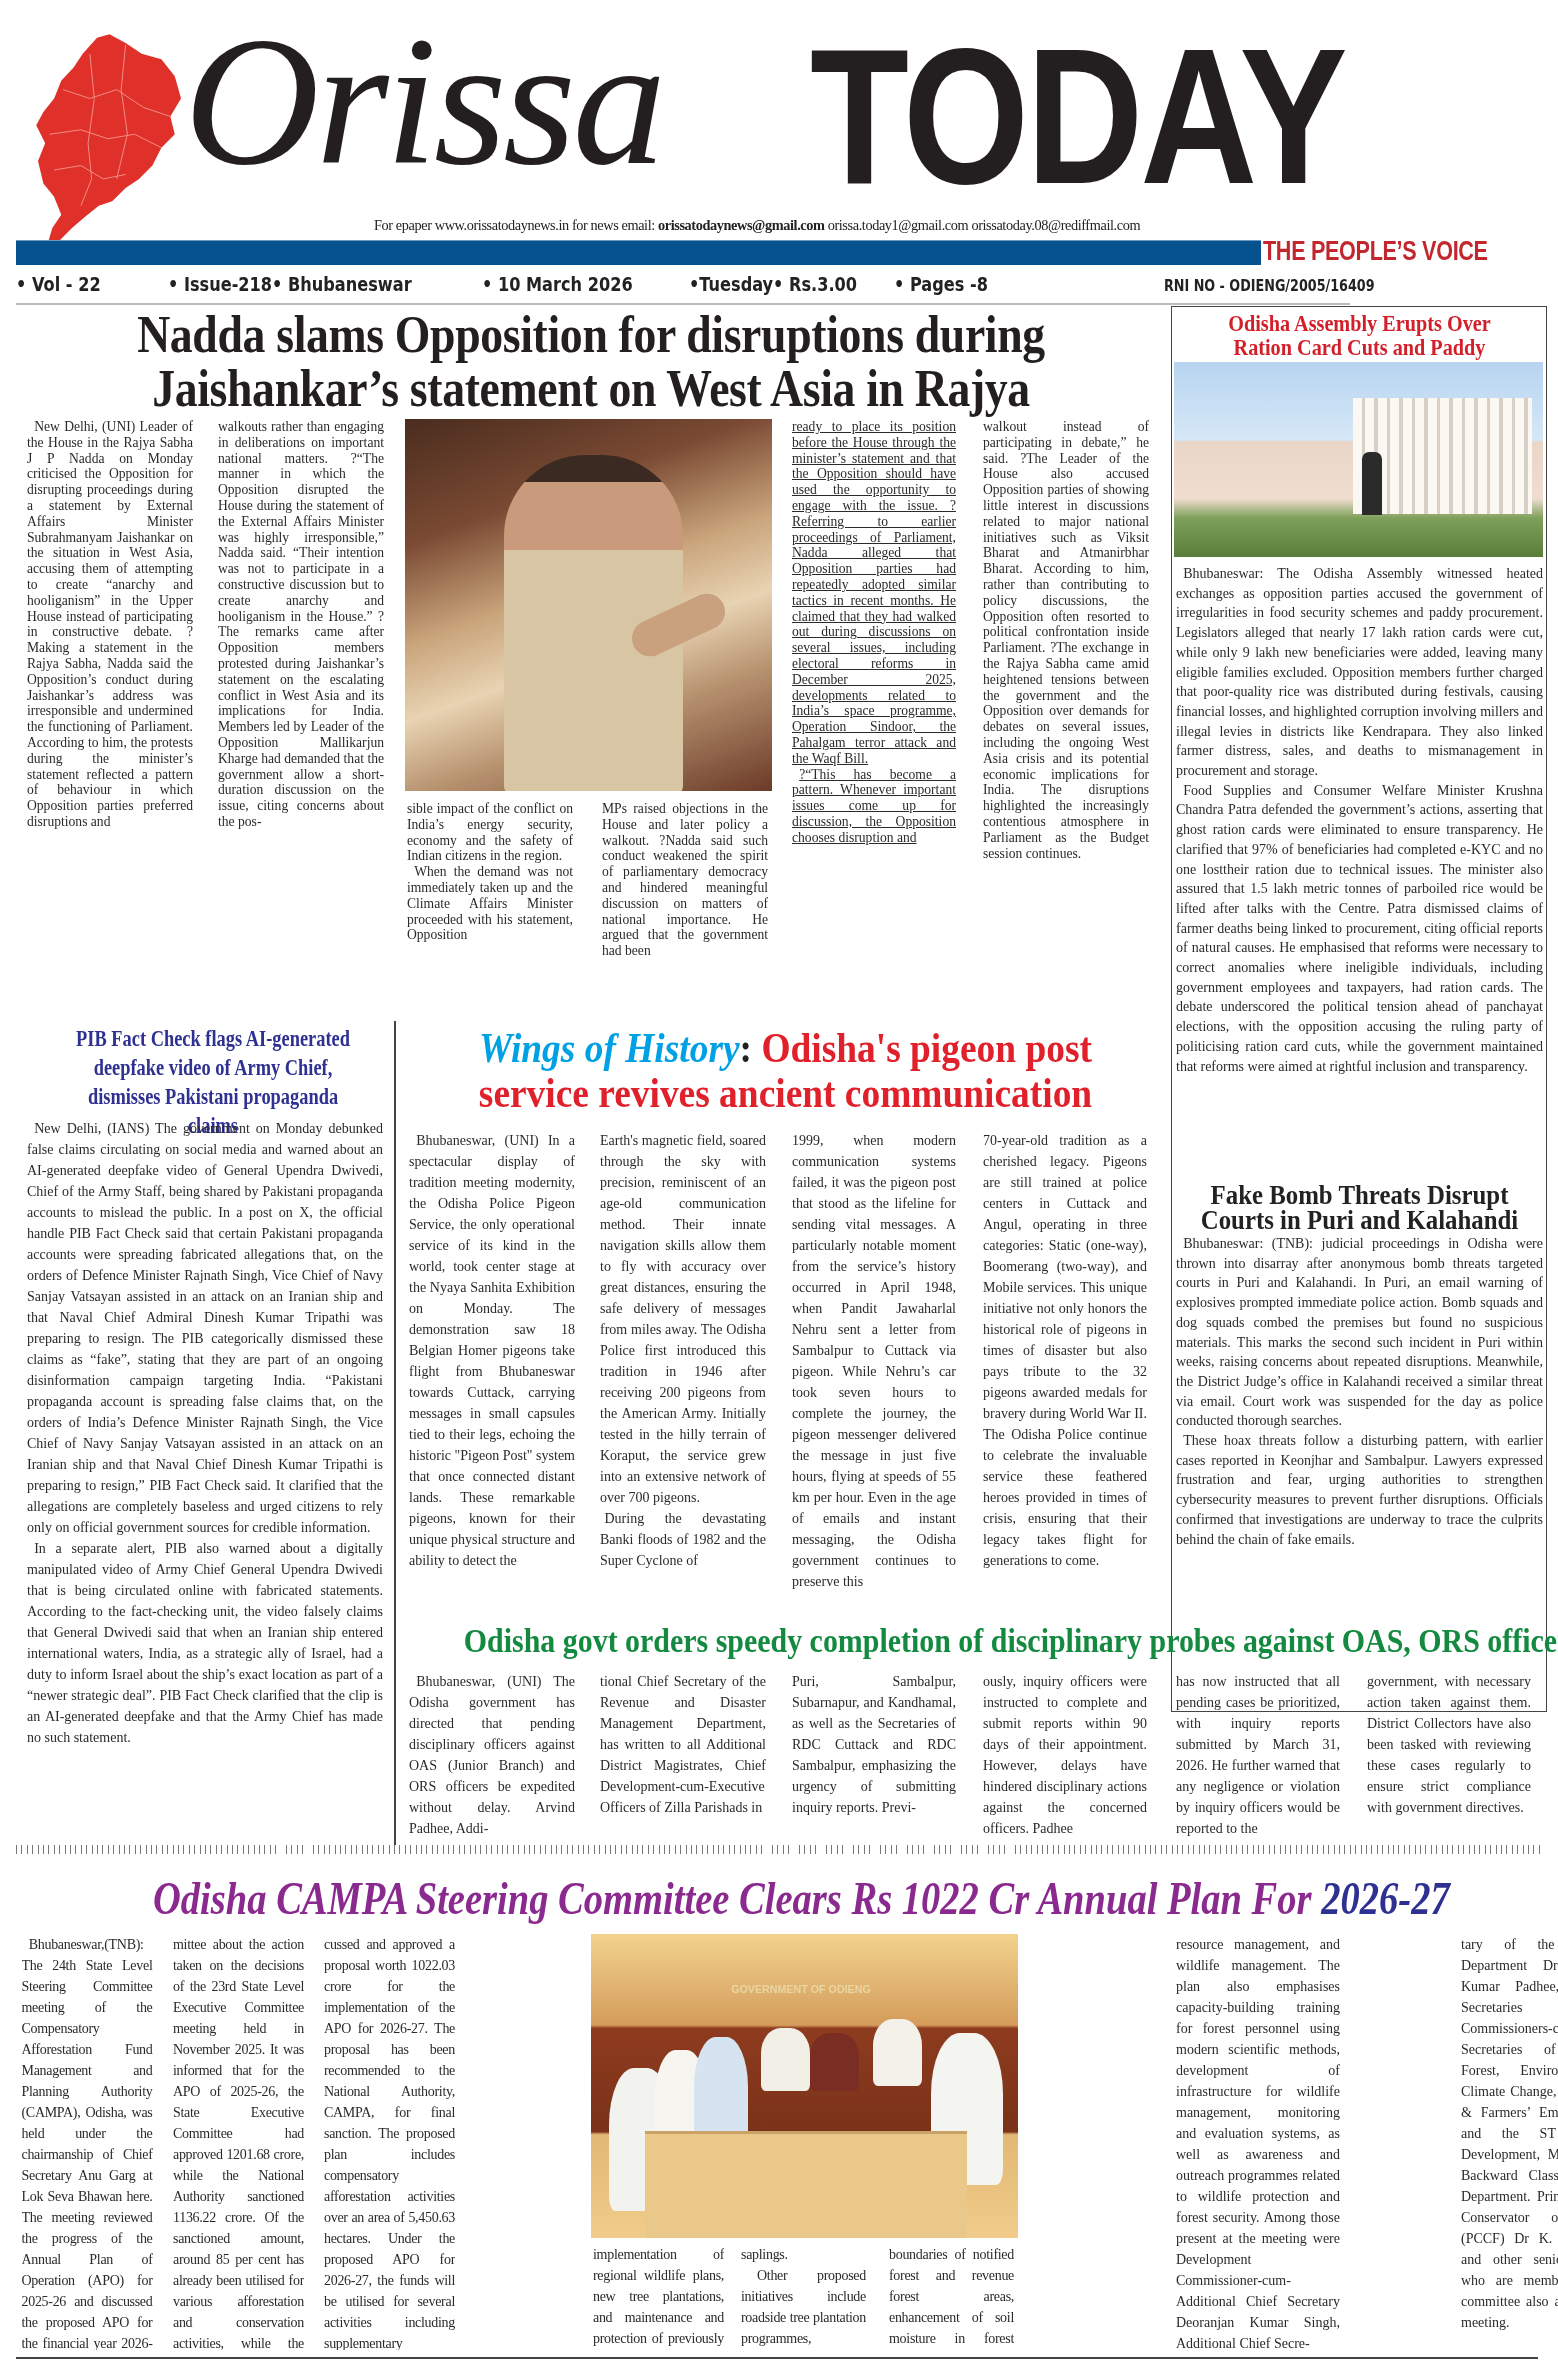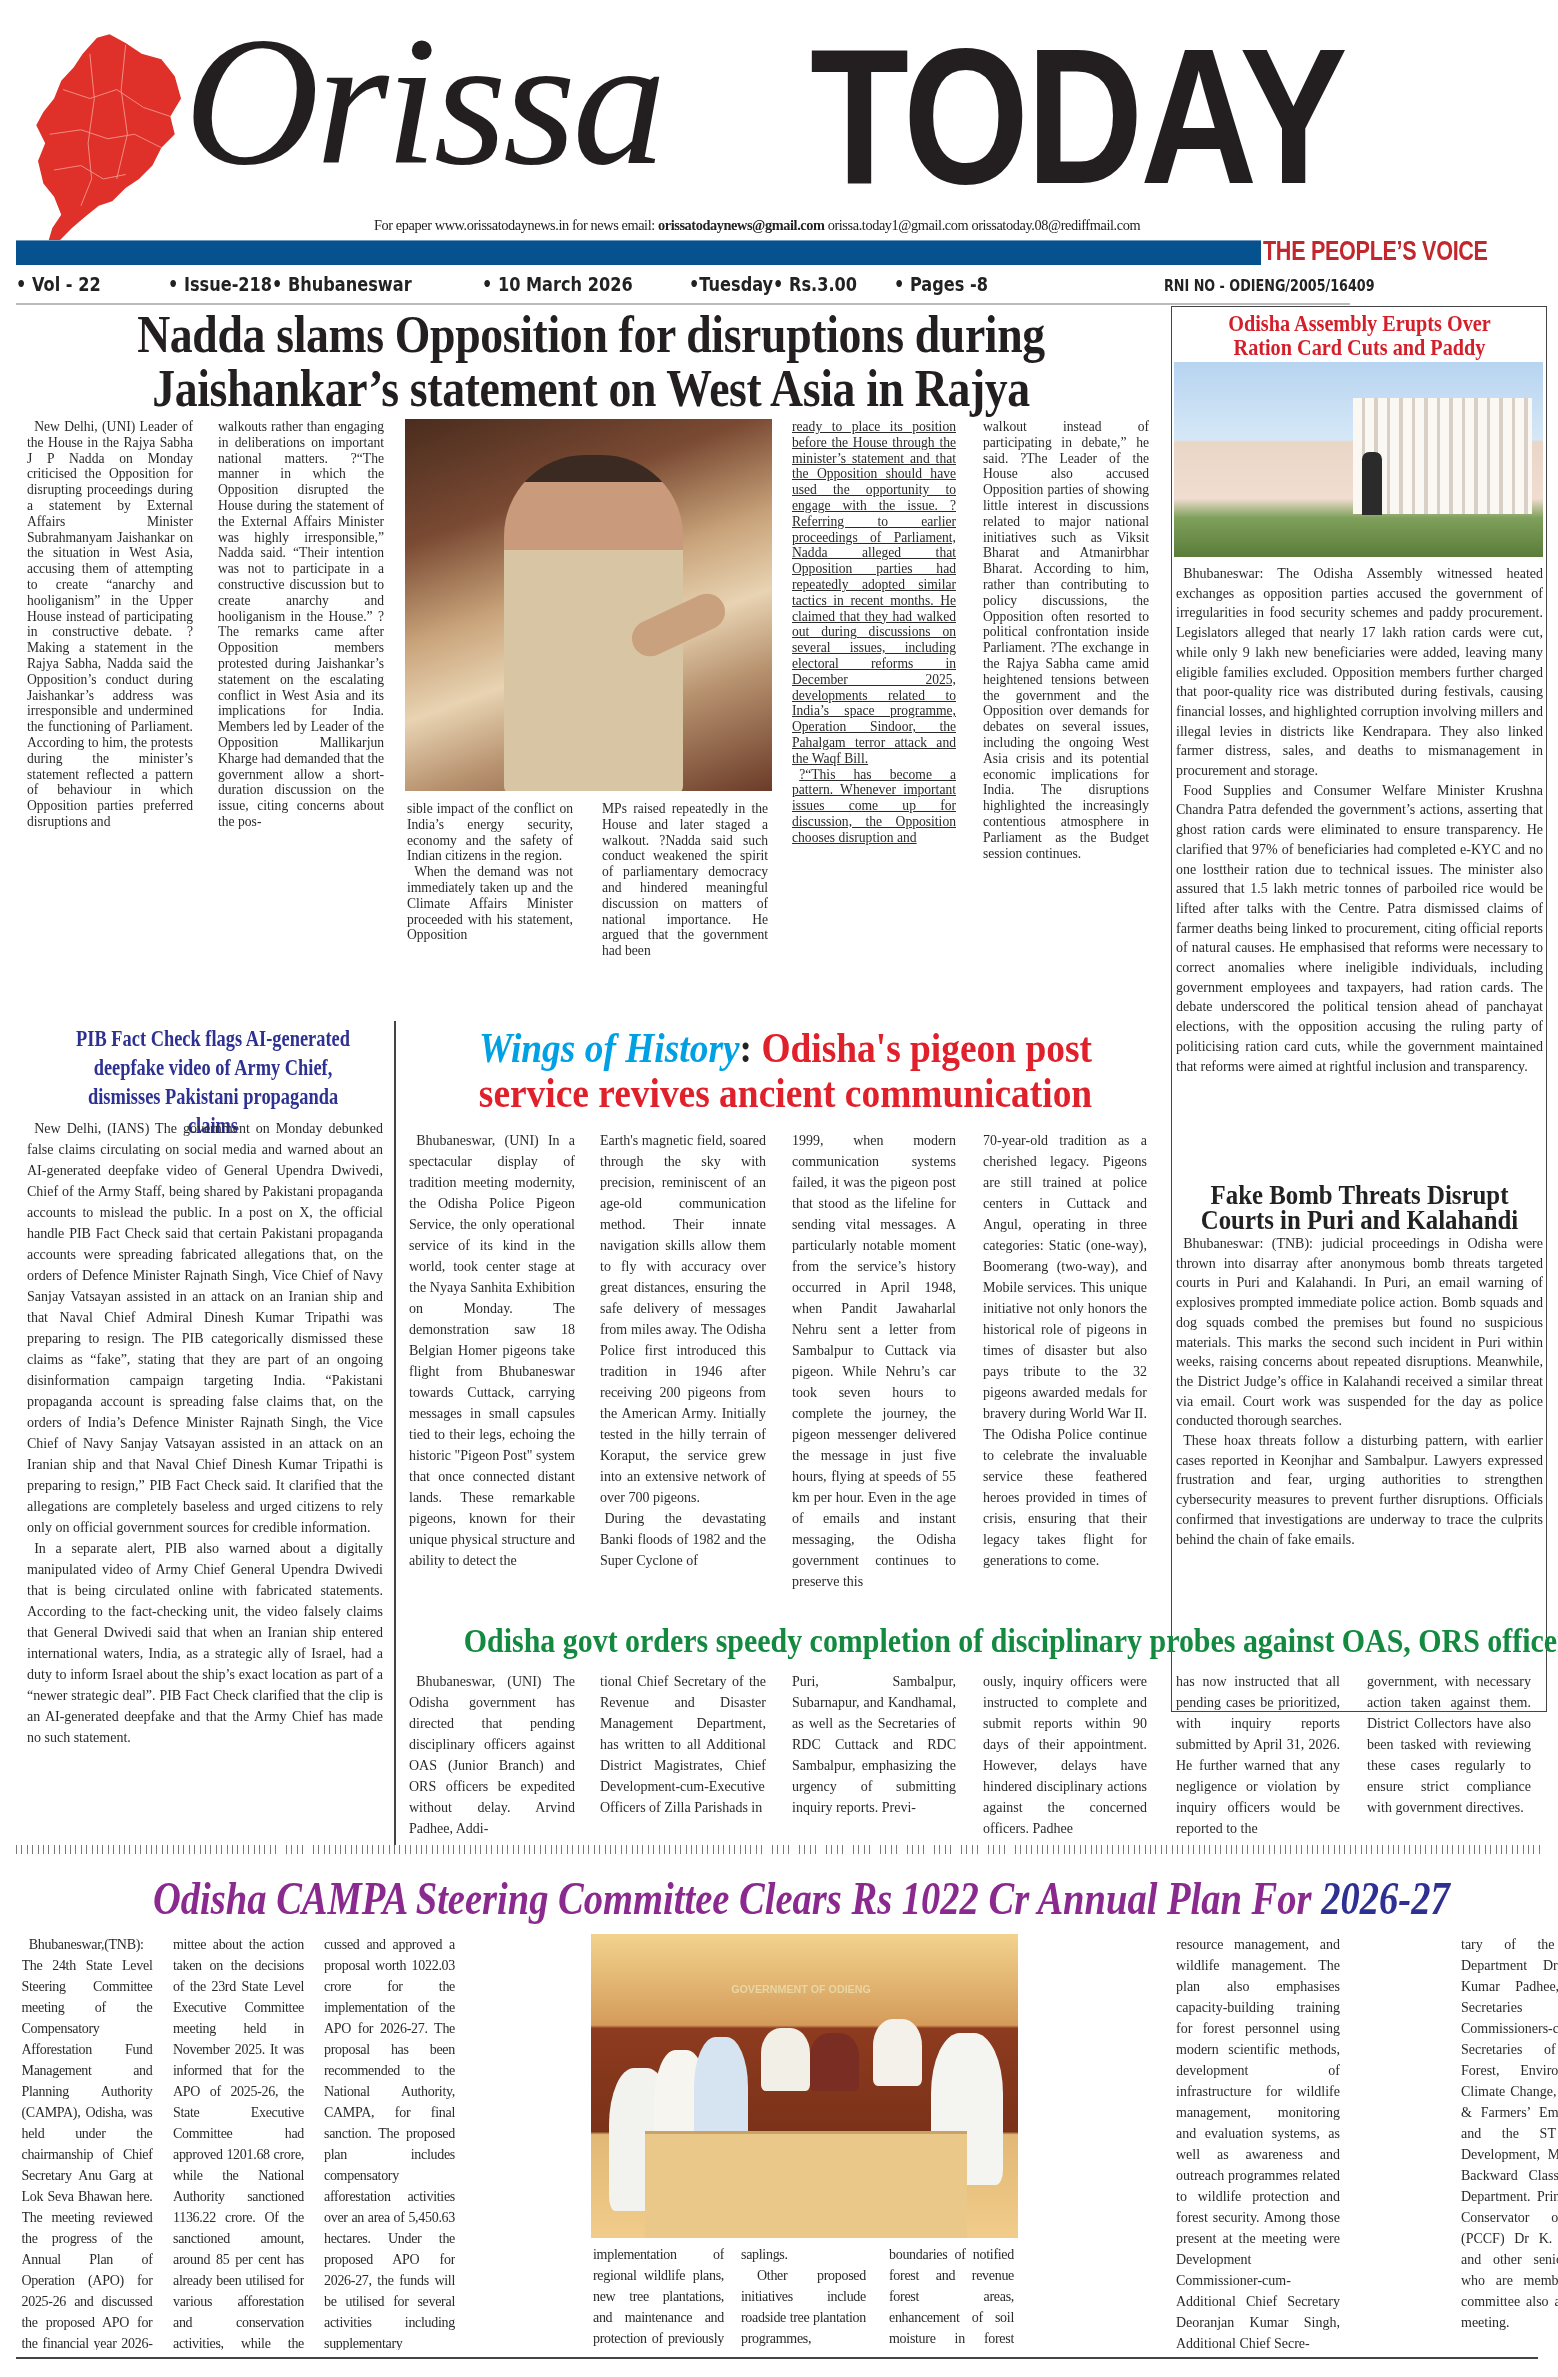--- a/index.html
+++ b/index.html
@@ -106,21 +106,21 @@
 <div class="abs photo-nadda">
   <div class="figure"></div>
   <div class="arm"></div>
 </div>
 
 <div class="col" style="left:407px; top:801px; width:166px; height:215px;">
   <p style="text-indent:0">sible impact of the conflict on India’s energy security, economy and the safety of Indian citizens in the region.</p>
   <p>When the demand was not immediately taken up and the Climate Affairs Minister proceeded with his statement, Opposition</p>
 </div>
 <div class="col" style="left:602px; top:801px; width:166px; height:215px;">
-    <p style="text-indent:0">MPs raised repeatedly in the House and later staged a walkout.  ?Nadda said such conduct weakened the spirit of parliamentary democracy and hindered meaningful discussion on matters of national importance. He argued that the government had been</p>
+    <p style="text-indent:0">MPs raised objections in the House and later policy a walkout.  ?Nadda said such conduct weakened the spirit of parliamentary democracy and hindered meaningful discussion on matters of national importance. He argued that the government had been</p>
   </div>
 
 <div class="col" style="left:792px; top:419px; width:164px; height:600px;text-decoration:underline;">
   <p style="text-indent:0">ready to place its position before the House through the minister’s statement and that the Opposition should have used the opportunity to engage with the issue.  ?Referring to earlier proceedings of Parliament, Nadda alleged that Opposition parties had repeatedly adopted similar tactics in recent months. He claimed that they had walked out during discussions on several issues, including electoral reforms in December 2025, developments related to India’s space programme, Operation Sindoor, the Pahalgam terror attack and the Waqf Bill.</p>
   <p>?“This has become a pattern. Whenever important issues come up for discussion, the Opposition chooses disruption and</p>
 </div>
 <div class="col" style="left:983px; top:419px; width:166px; height:600px;">
     <p style="text-indent:0">walkout instead of participating in debate,” he said.  ?The Leader of the House also accused Opposition parties of showing little interest in discussions related to major national initiatives such as Viksit Bharat and Atmanirbhar Bharat. According to him, rather than contributing to policy discussions, the Opposition often resorted to political confrontation inside Parliament.  ?The exchange in the Rajya Sabha came amid heightened tensions between the government and the Opposition over demands for debates on several issues, including the ongoing West Asia crisis and its potential economic implications for India. The disruptions highlighted the increasingly contentious atmosphere in Parliament as the Budget session continues.</p>
   </div>
 
@@ -172,21 +172,21 @@
 <div class="col" style="left:600px; top:1671px; width:166px; height:170px; line-height:21px; font-size:14px;">
     <p style="text-indent:0">tional Chief Secretary of the Revenue and Disaster Management Department, has written to all Additional District Magistrates, Chief Development-cum-Executive Officers of Zilla Parishads in</p>
   </div>
 <div class="col" style="left:792px; top:1671px; width:164px; height:170px; line-height:21px; font-size:14px;">
     <p style="text-indent:0">Puri, Sambalpur, Subarnapur, and Kandhamal, as well as the Secretaries of RDC Cuttack and RDC Sambalpur, emphasizing the urgency of submitting inquiry reports. Previ-</p>
   </div>
 <div class="col" style="left:983px; top:1671px; width:164px; height:170px; line-height:21px; font-size:14px;">
     <p style="text-indent:0">ously, inquiry officers were instructed to complete and submit reports within 90 days of their appointment.  However, delays have hindered disciplinary actions against the concerned officers. Padhee</p>
   </div>
 <div class="col" style="left:1176px; top:1671px; width:164px; height:170px; line-height:21px; font-size:14px;">
-    <p style="text-indent:0">has now instructed that all pending cases be prioritized, with inquiry reports submitted by April 31, 2026. He further warned that any negligence or violation by inquiry officers would be reported to the</p>
+    <p style="text-indent:0">has now instructed that all pending cases be prioritized, with inquiry reports submitted by March 31, 2026. He further warned that any negligence or violation by inquiry officers would be reported to the</p>
   </div>
 <div class="col" style="left:1367px; top:1671px; width:164px; height:170px; line-height:21px; font-size:14px;">
     <p style="text-indent:0">government, with necessary action taken against them. District Collectors have also been tasked with reviewing these cases regularly to ensure strict compliance with government directives.</p>
   </div>
 
 <div class="abs tick-rule"></div>
 
 <div class="abs h-campa"><span>Odisha CAMPA Steering Committee Clears Rs 1022 Cr Annual Plan For </span><span class="yr">2026-27</span></div>
 
 <div class="col narrow" style="left:21.5px; top:1934px; width:131px; height:416px; line-height:21px; font-size:14px;">

